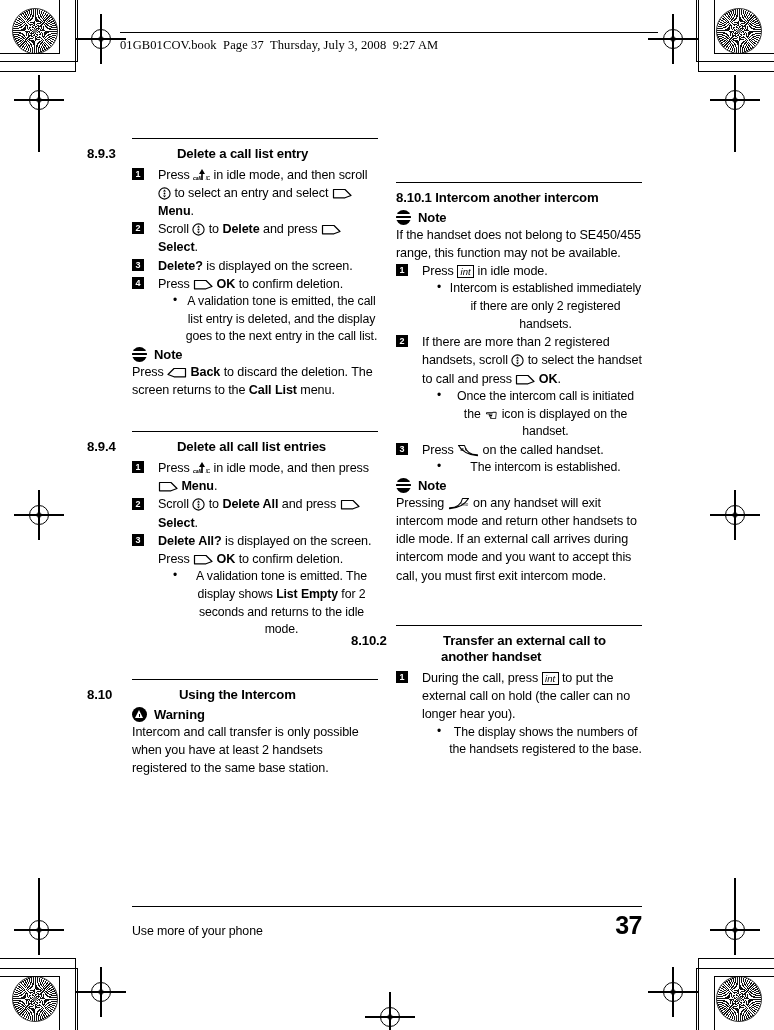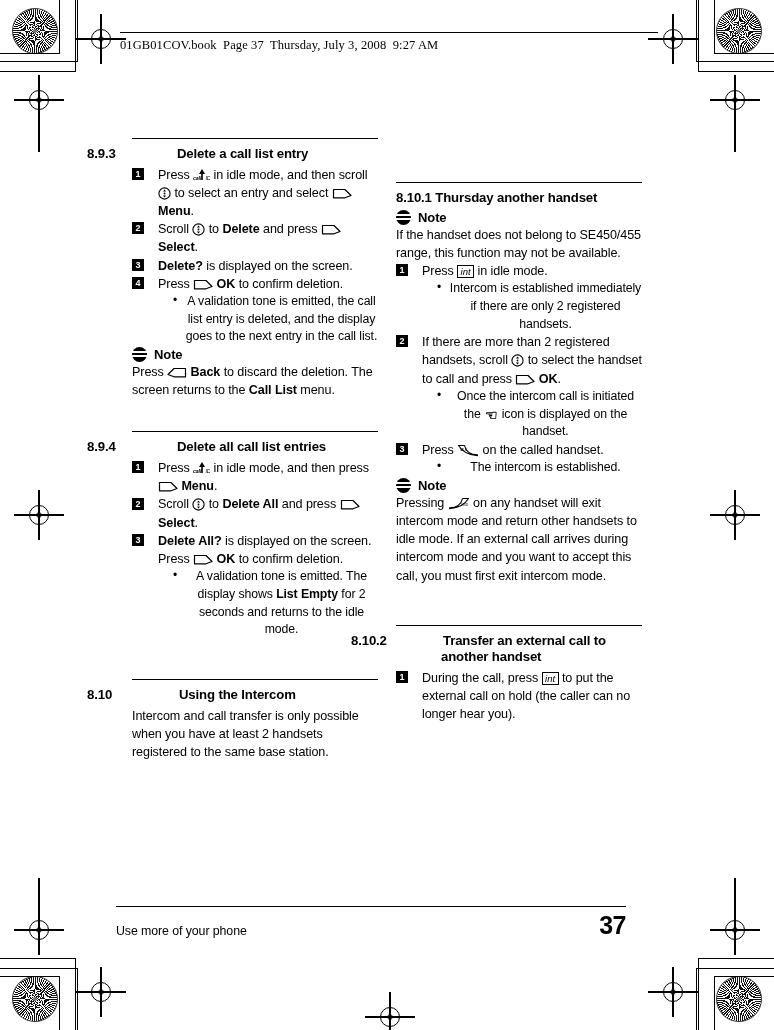--- a/index.html
+++ b/index.html
@@ -148,21 +148,21 @@
   }
 
   
   .k-talk { width:22px; height:13px; vertical-align:-3px; }
   .k-end  { width:22px; height:13px; vertical-align:-3px; }
 
   
   .k-ic { font-size:14px; font-weight:bold; line-height:1; vertical-align:-2px; padding:0 1px; }
 
   
-  .footer { position:absolute; left:116px; top:906px; width:510px;text-align:center; }
+  .footer { position:absolute; left:132px; top:906px; width:510px;text-align:center; }
   .footer .ft-rule { border-top:1.2px solid #000; }
   .ft-row { display:flex; align-items:flex-end; justify-content:space-between; padding-top:6px; }
   .ft-text { font-size:12.4px; letter-spacing:-.1px; }
   .ft-page { font-size:25px; font-weight:bold; line-height:1; letter-spacing:-.5px; }
 </style>
 </head>
 <body>
 
 <div class="marks">
 
@@ -438,30 +438,34 @@
             <span>for 2 seconds and returns to the idle mode.</span>
           </li>
         </ul>
       </li>
     </ol>
 
     <div class="rule" style="margin-top:40px;"></div>
     <h2 class="sec hang">
       <span class="num w2">8.10</span><span>Using the Intercom</span>
     </h2>
+    <div class="callout">
+      <span class="ico-warn"></span>
+      <span class="label">Warning</span>
+    </div>
     <p class="body">Intercom and call transfer is only possible when you have at least 2 handsets registered to the same base station.</p>
   </div>
 
   <div class="col col-right">
 
 
     <div class="rule" style="margin-top:44px;"></div>
     <h2 class="sec">
       <span>8.10.1</span>
-      <span>Thursday another handset</span>
+      <span>Intercom another intercom</span>
     </h2>
 
     <div class="callout">
       <span class="ico-note"></span>
       <span class="label">Note</span>
     </div>
     <p class="body">If the handset does not belong to SE450/455 range, this function may not be available.</p>
 
     <ol class="steps">
       <li>
@@ -537,20 +541,23 @@
       <span class="num w2">8.10.2</span><span>Transfer an external call to</span>
       <span>another handset</span>
     </h2>
 
     <ol class="steps">
       <li>
         <span class="badge">1</span>
         <span>During the call, press</span>
         <span class="k k-int">int</span>
         <span>to put the external call on hold (the caller can no longer hear you).</span>
+        <ul class="sub">
+          <li>The display shows the numbers of the handsets registered to the base.</li>
+        </ul>
       </li>
     </ol>
   </div>
 
   <div class="footer">
     <div class="ft-rule"></div>
     <div class="ft-row">
       <span class="ft-text">Use more of your phone</span>
       <span class="ft-page">37</span>
     </div>

